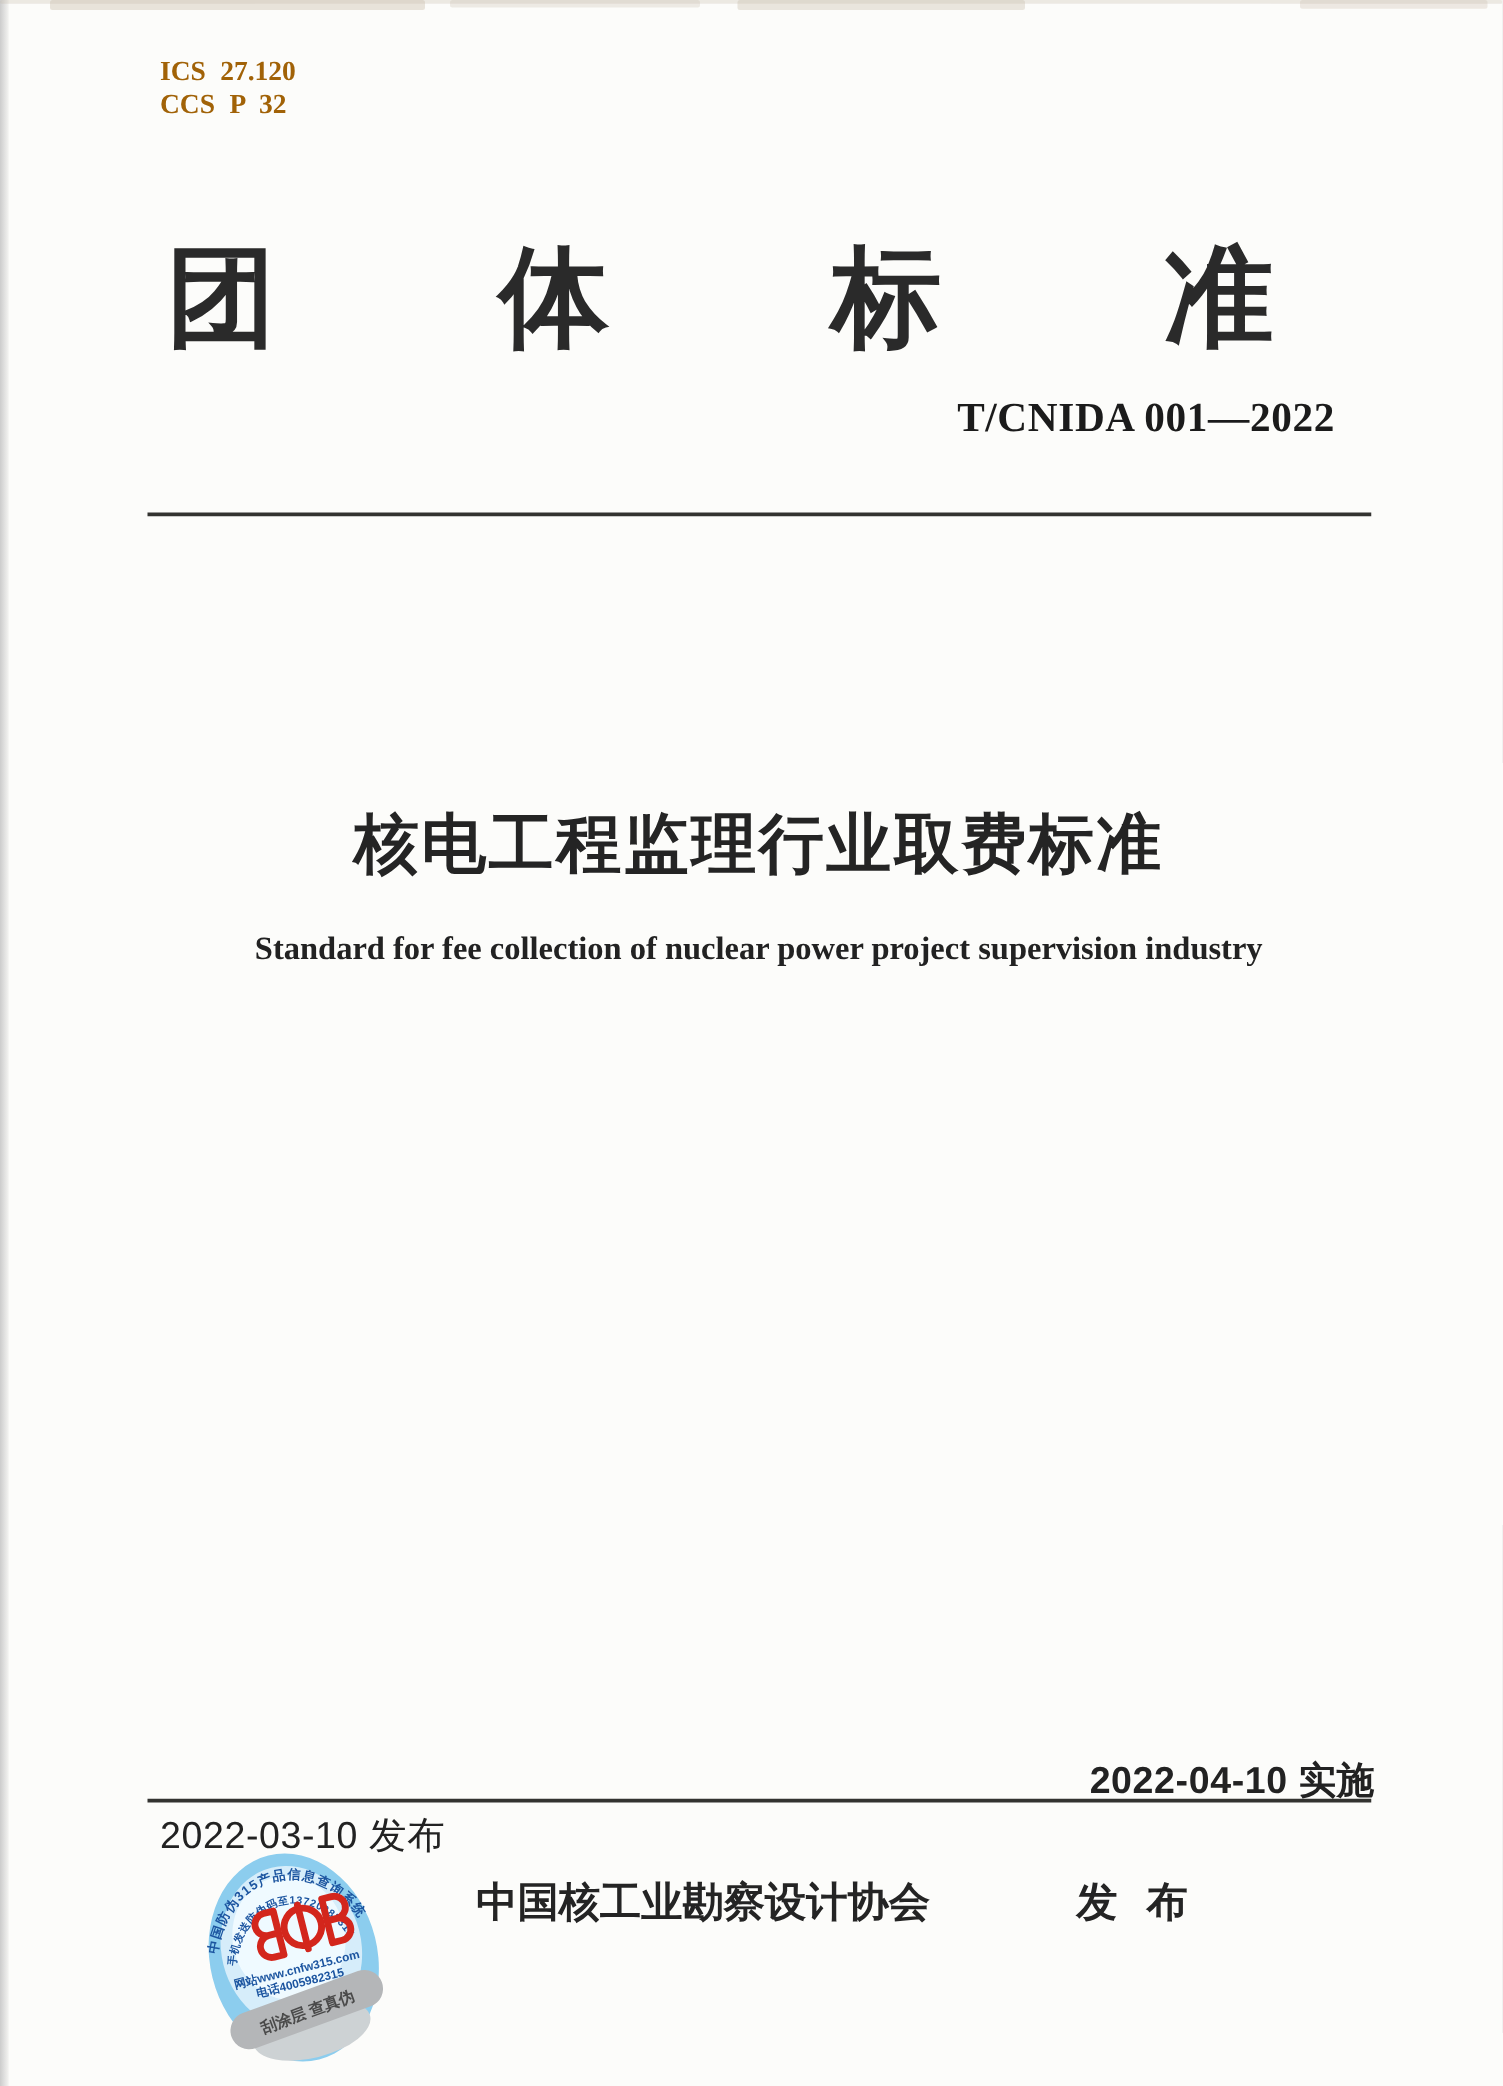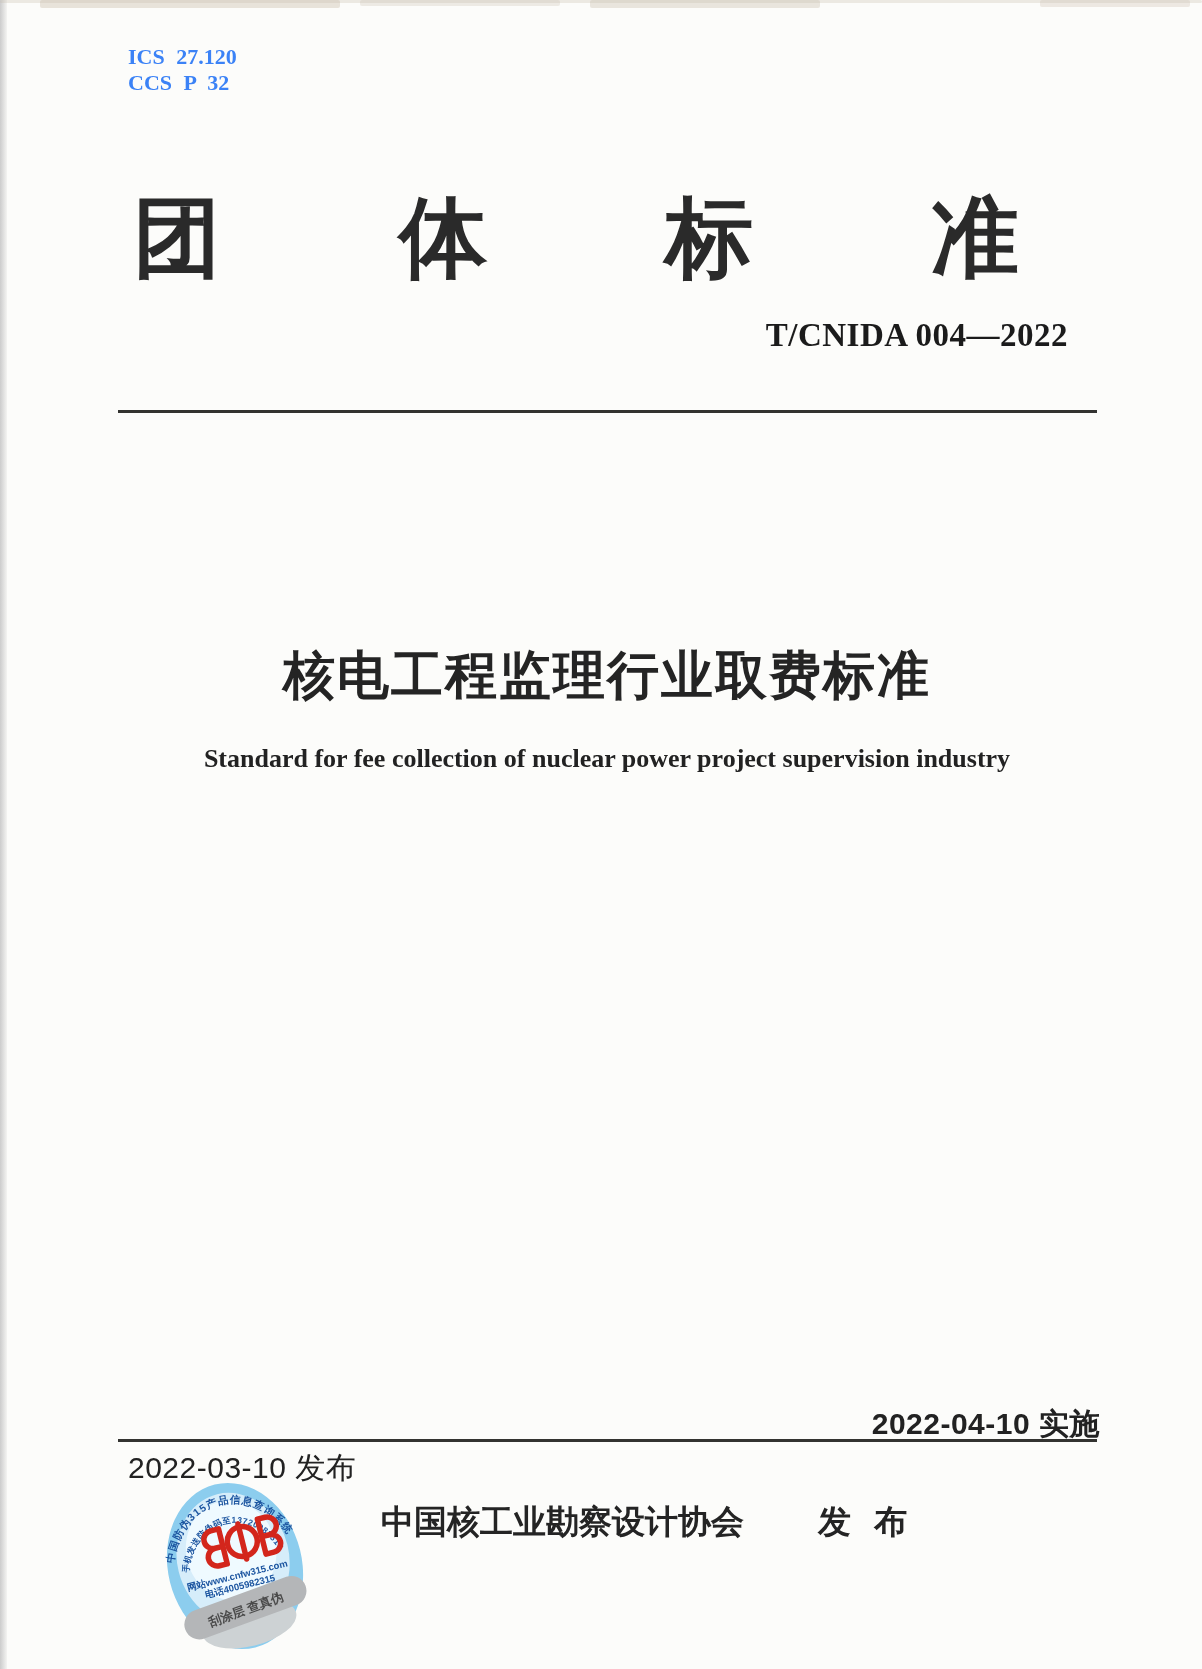--- a/index.html
+++ b/index.html
@@ -25,21 +25,21 @@
   .s1 { left: 40px;  top: 0; width: 300px; height: 8px; background: rgba(203,189,170,.40); }
   .s2 { left: 360px; top: 0; width: 200px; height: 6px; background: rgba(210,200,185,.35); }
   .s3 { left: 590px; top: 0; width: 230px; height: 8px; background: rgba(205,195,178,.40); }
   .s4 { left: 1040px;top: 0; width: 150px; height: 7px; background: rgba(208,196,180,.35); }
   .s5 { left: 0;     top: 0; width: 1202px; height: 3px; background: rgba(198,188,172,.30); }
 
   .ics-block {
     position: absolute; left: 128px; top: 44px;
     font-family: "Liberation Serif", serif;
     font-weight: 700; font-size: 22px; line-height: 26px;
-    word-spacing: 6px; color: #3b82f6;
+    word-spacing: 6px; color: #a16207;
   }
 
   .banner {
     position: absolute; left: 133px; top: 194px; width: 886px;
     display: flex; justify-content: space-between;
     font-size: 88px; font-weight: 700; line-height: 1;
     color: #2a2a2a;
   }
 
   .std-code {
@@ -71,21 +71,21 @@
     position: absolute; left: 128px; top: 1404px;
     font-size: 30px; font-weight: 500; color: #222; letter-spacing: 0.5px; margin-top: 44px;
   }
   .date-impl {
     position: absolute; right: 102px; top: 1404px;
     font-size: 30px; font-weight: 700; color: #222; letter-spacing: 0.5px;
   }
 
   .publisher-row {
     position: absolute; left: 381px; top: 1500px;
-    display: flex; align-items: baseline; gap: 74px;
+    display: flex; align-items: baseline; gap: 117px;
     font-size: 33px; font-weight: 600; color: #242424;
   }
   .publisher-row .action { word-spacing: 10px; letter-spacing: 2px; }
 
   .sticker {
     position: absolute; left: 164px; top: 1478px;
     width: 142px; height: 176px;
     transform: rotate(-14deg);
   }
   .sticker svg { width: 100%; height: 100%; display: block; }
@@ -107,21 +107,21 @@
     <div>CCS P 32</div>
   </div>
 
   <div class="banner">
     <span>团</span>
     <span>体</span>
     <span>标</span>
     <span>准</span>
   </div>
 
-  <div class="std-code">T/CNIDA 004—2022</div>
+  <div class="std-code">T/CNIDA 001—2022</div>
 
   <div class="rule rule-top"></div>
 
   <div class="title-zh">核电工程监理行业取费标准</div>
   <div class="title-en">Standard for fee collection of nuclear power project supervision industry</div>
 
   <div class="date-issue">2022-03-10 发布</div>
   <div class="date-impl">2022-04-10 实施</div>
 
   <div class="rule rule-bottom"></div>

